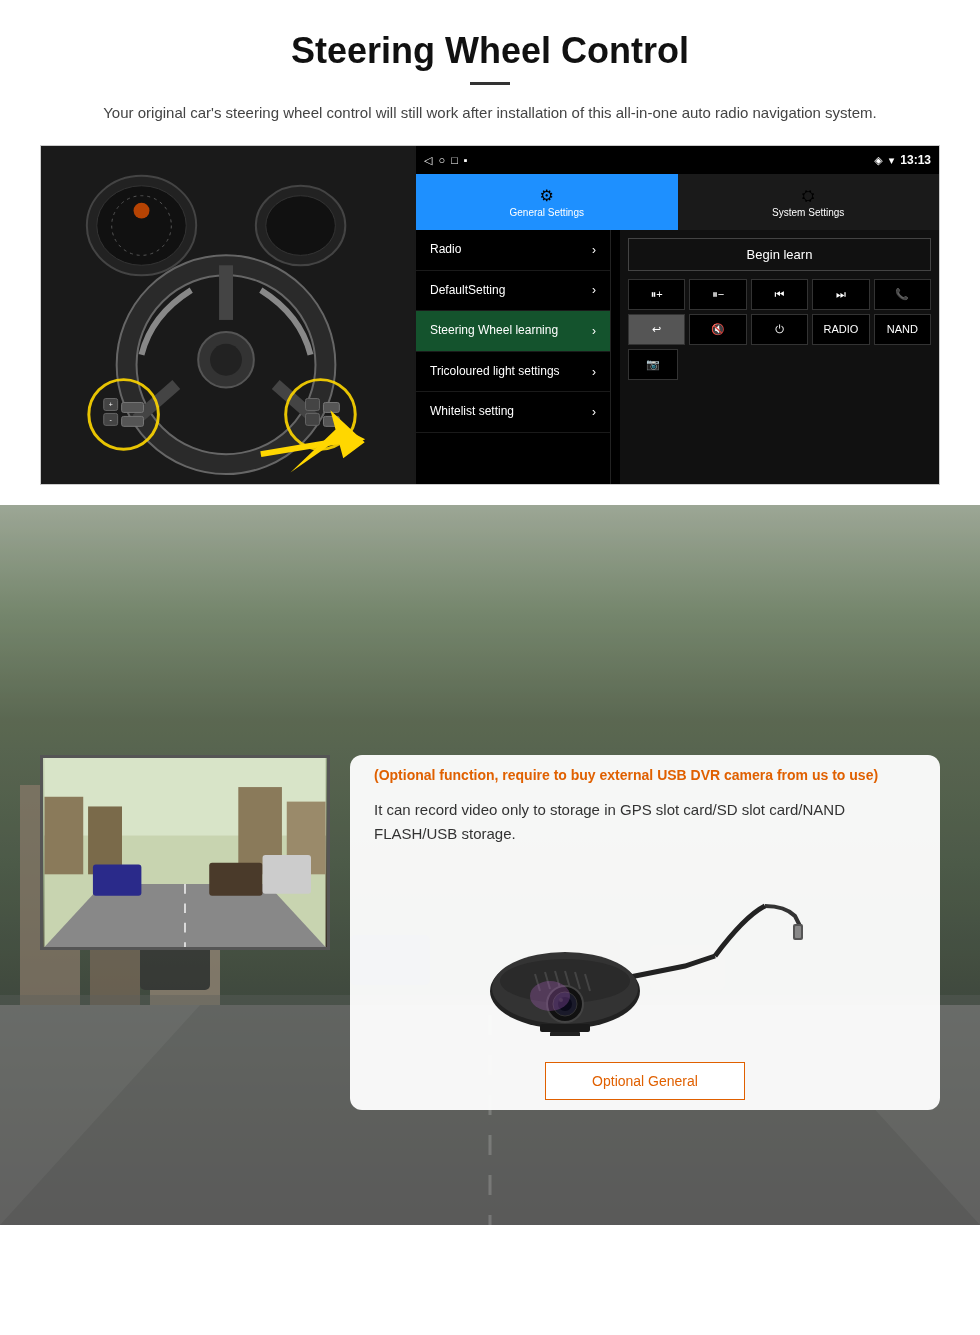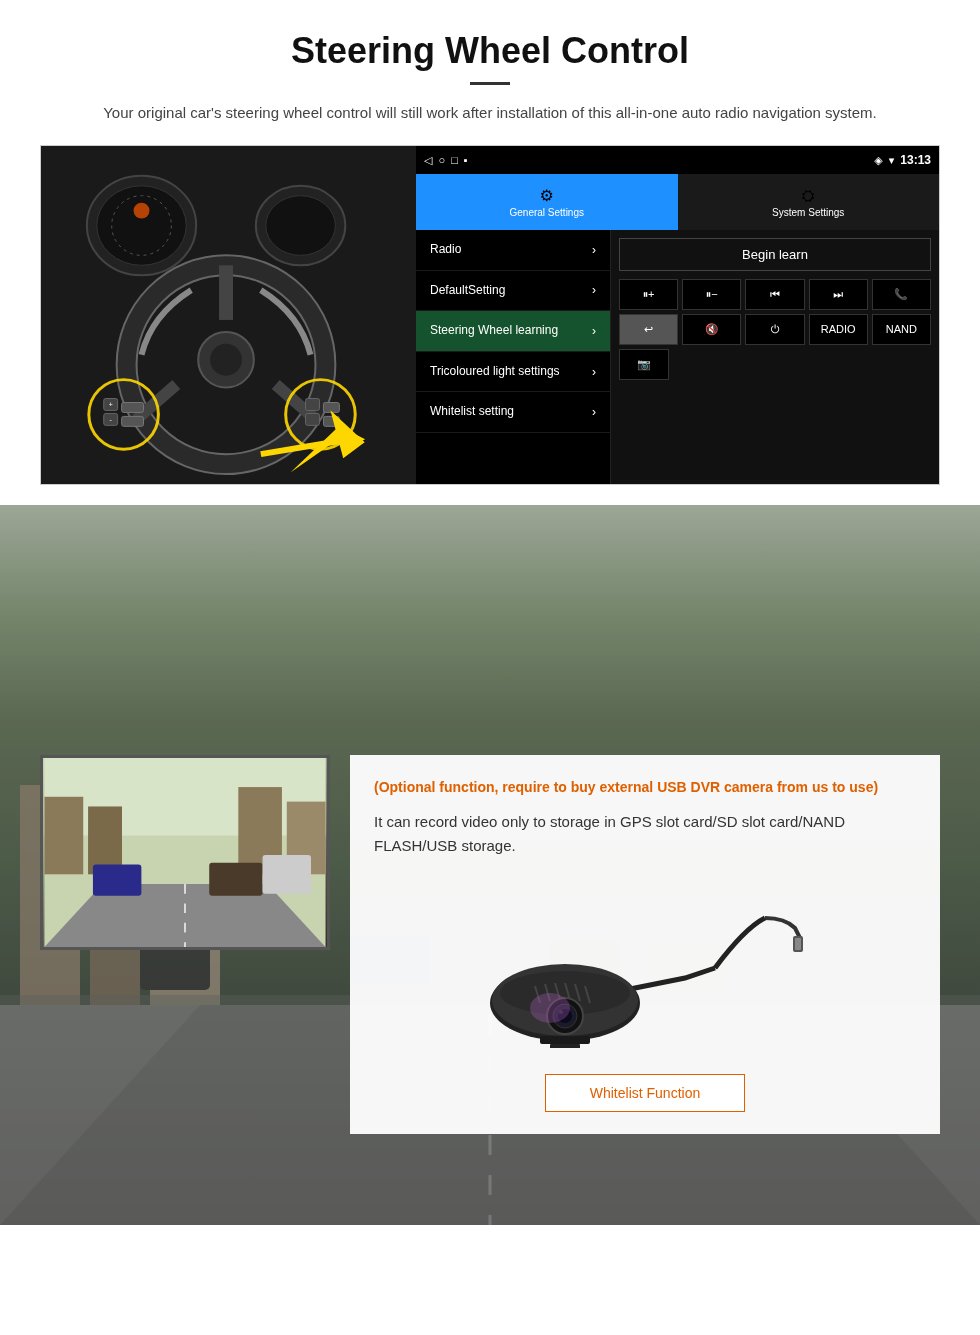--- a/index.html
+++ b/index.html
@@ -103,20 +103,21 @@
       flex-direction: column;
       align-items: center;
       justify-content: center;
       gap: 2px;
     }
     .tab-icon { font-size: 16px; }
     .tab-label { font-size: 10px; color: #fff; }
     .android-content {
       display: flex;
       flex: 1;
+      gap: 9px;
     }
     .android-menu {
       width: 195px;
       background: #000;
       border-right: 1px solid #222;
     }
     .menu-item {
       display: flex;
       align-items: center;
       justify-content: space-between;
@@ -223,22 +224,22 @@
       flex-shrink: 0;
       border: 3px solid #555;
       background: linear-gradient(160deg, #c8d4b8 0%, #a8b898 20%, #889878 40%, #707860 55%, #606050 65%, #504838 80%, #3a3028 100%);
       position: relative;
       overflow: hidden;
     }
 
     .dvr-info-card {
       flex: 1;
       background: rgba(255,255,255,0.95);
-      padding: 22px 24px;
-      border-radius: 0;
+      padding: 10px 24px;
+      border-radius: 12px;
       min-height: 300px;
     }
     .dvr-info-orange {
       color: #e06000;
       font-size: 14px;
       font-weight: bold;
       line-height: 1.5;
       margin-bottom: 12px;
     }
     .dvr-info-text {
@@ -499,17 +500,17 @@
             <circle cx="80" cy="128" r="7" fill="#0a0a1a"></circle>
             <circle cx="76" cy="124" r="2" fill="#444" opacity="0.5"></circle>
 
             <ellipse cx="65" cy="120" rx="20" ry="15" fill="rgba(180,100,200,0.3)"></ellipse>
 
             <rect x="55" y="148" width="50" height="8" rx="2" fill="#1a1a1a"></rect>
             <rect x="65" y="156" width="30" height="5" rx="1" fill="#222"></rect>
           </svg>
         </div>
 
-        <button class="optional-func-btn">Whitelist Function</button>
+        <button class="optional-func-btn">Optional General</button>
       </div>
     </div>
   </div>
 </div>
 
 </body></html>

